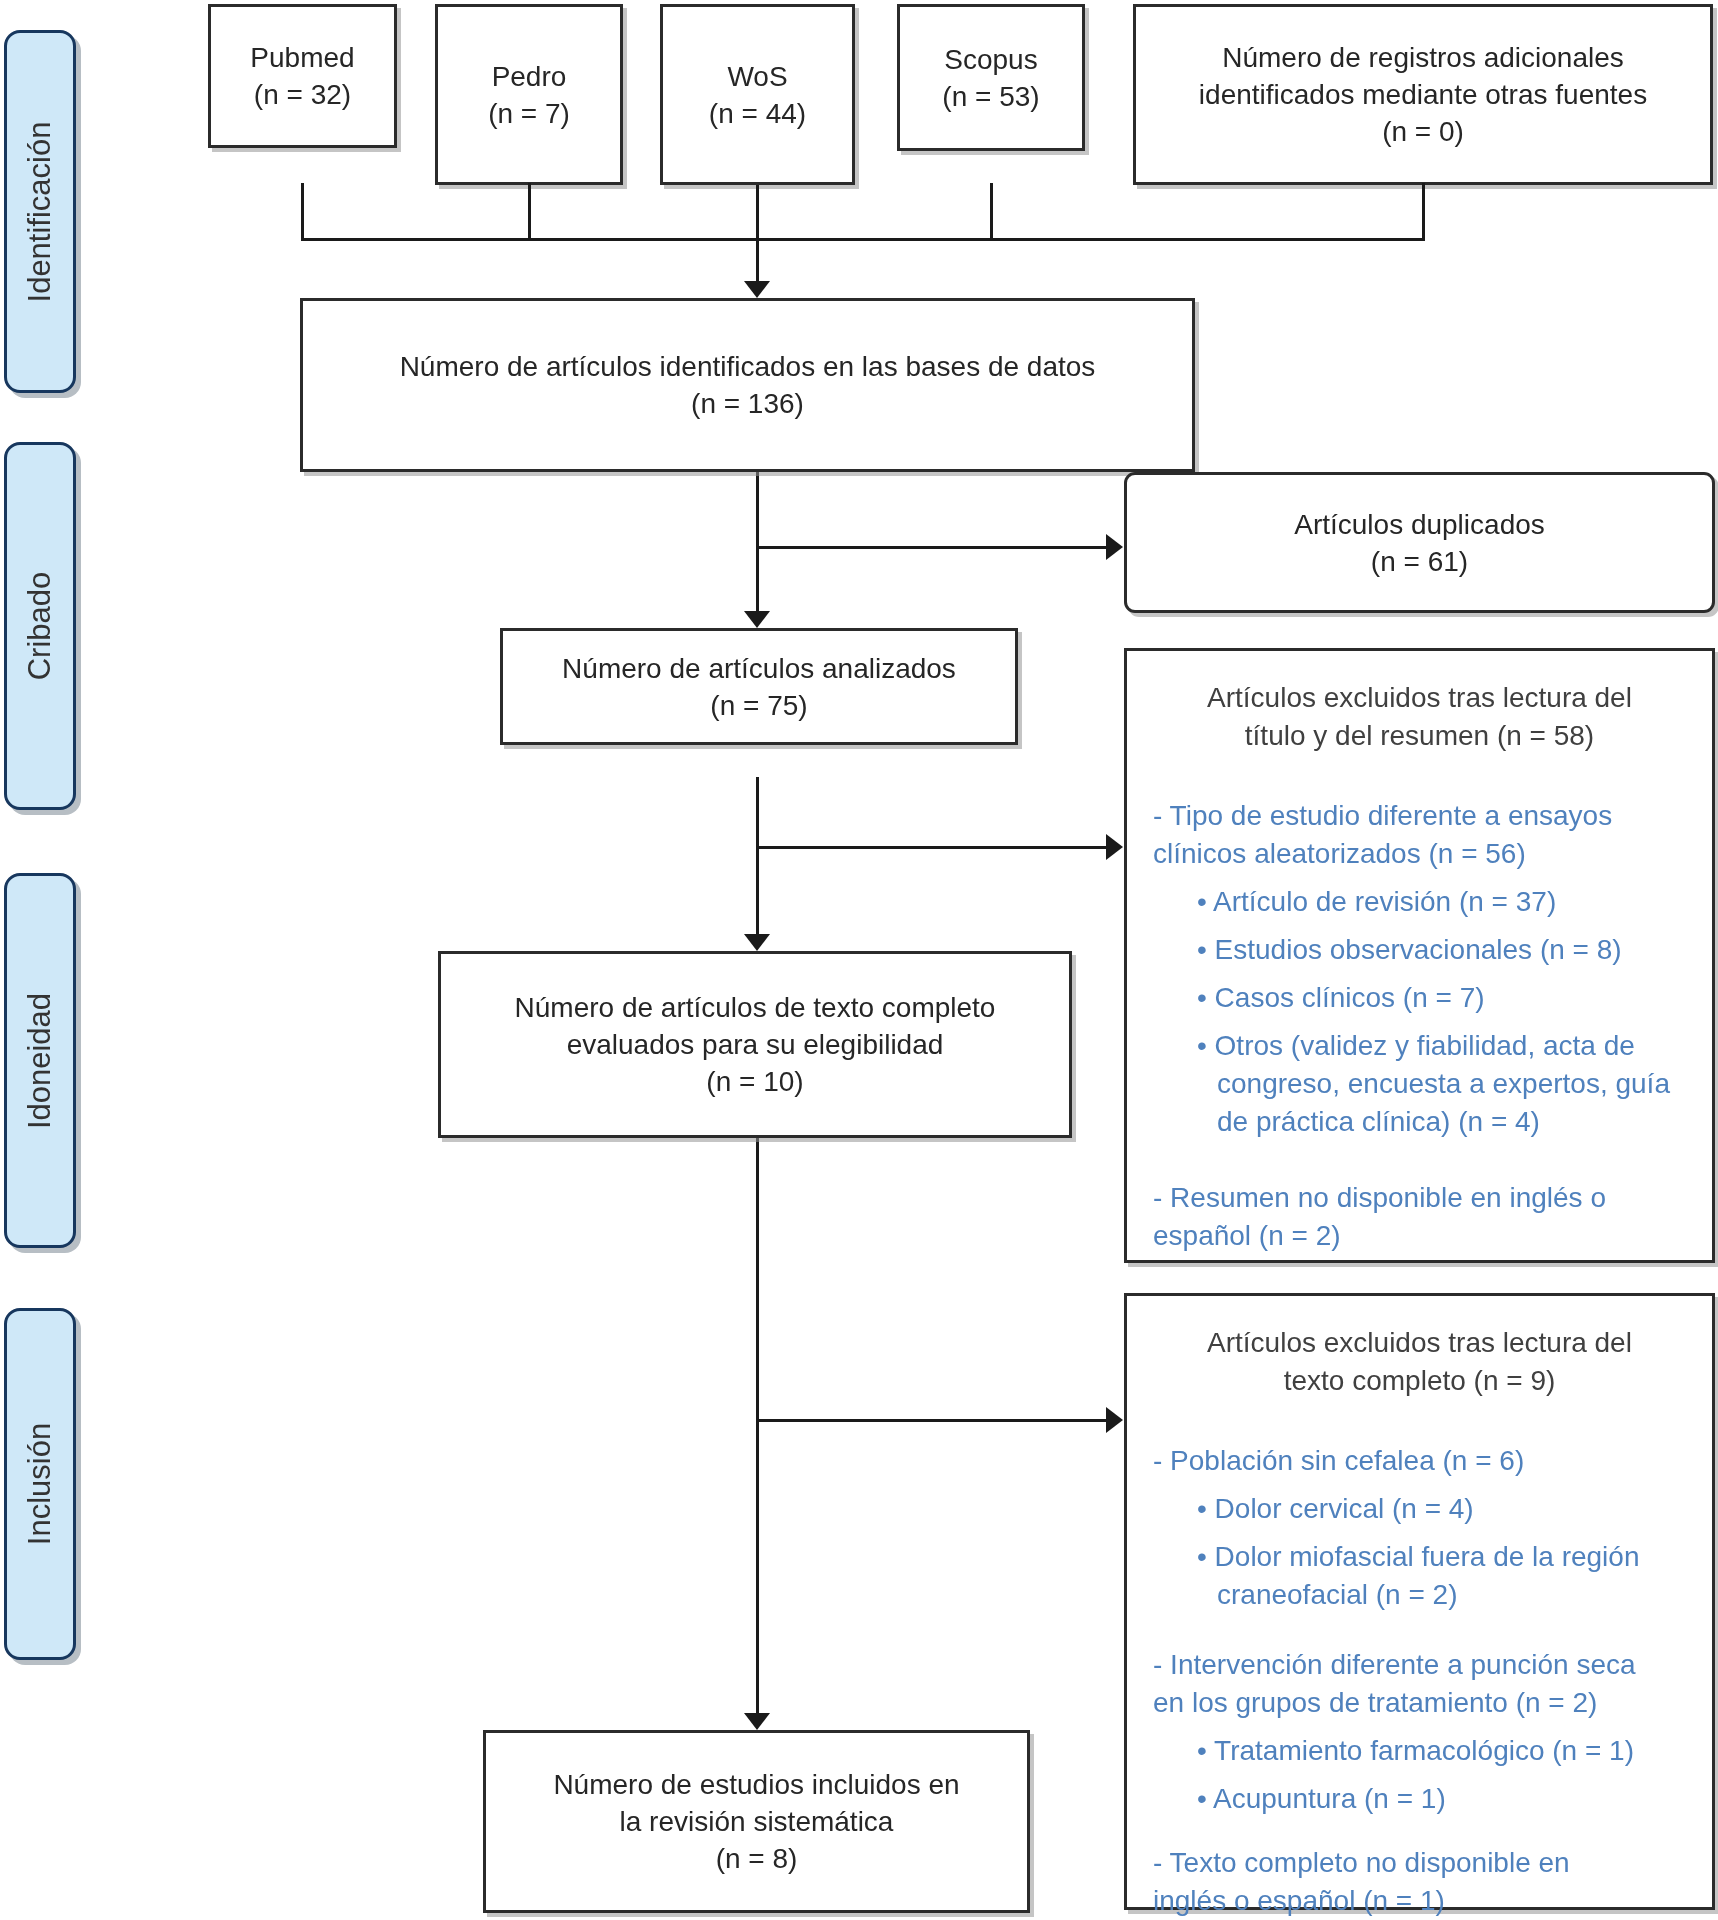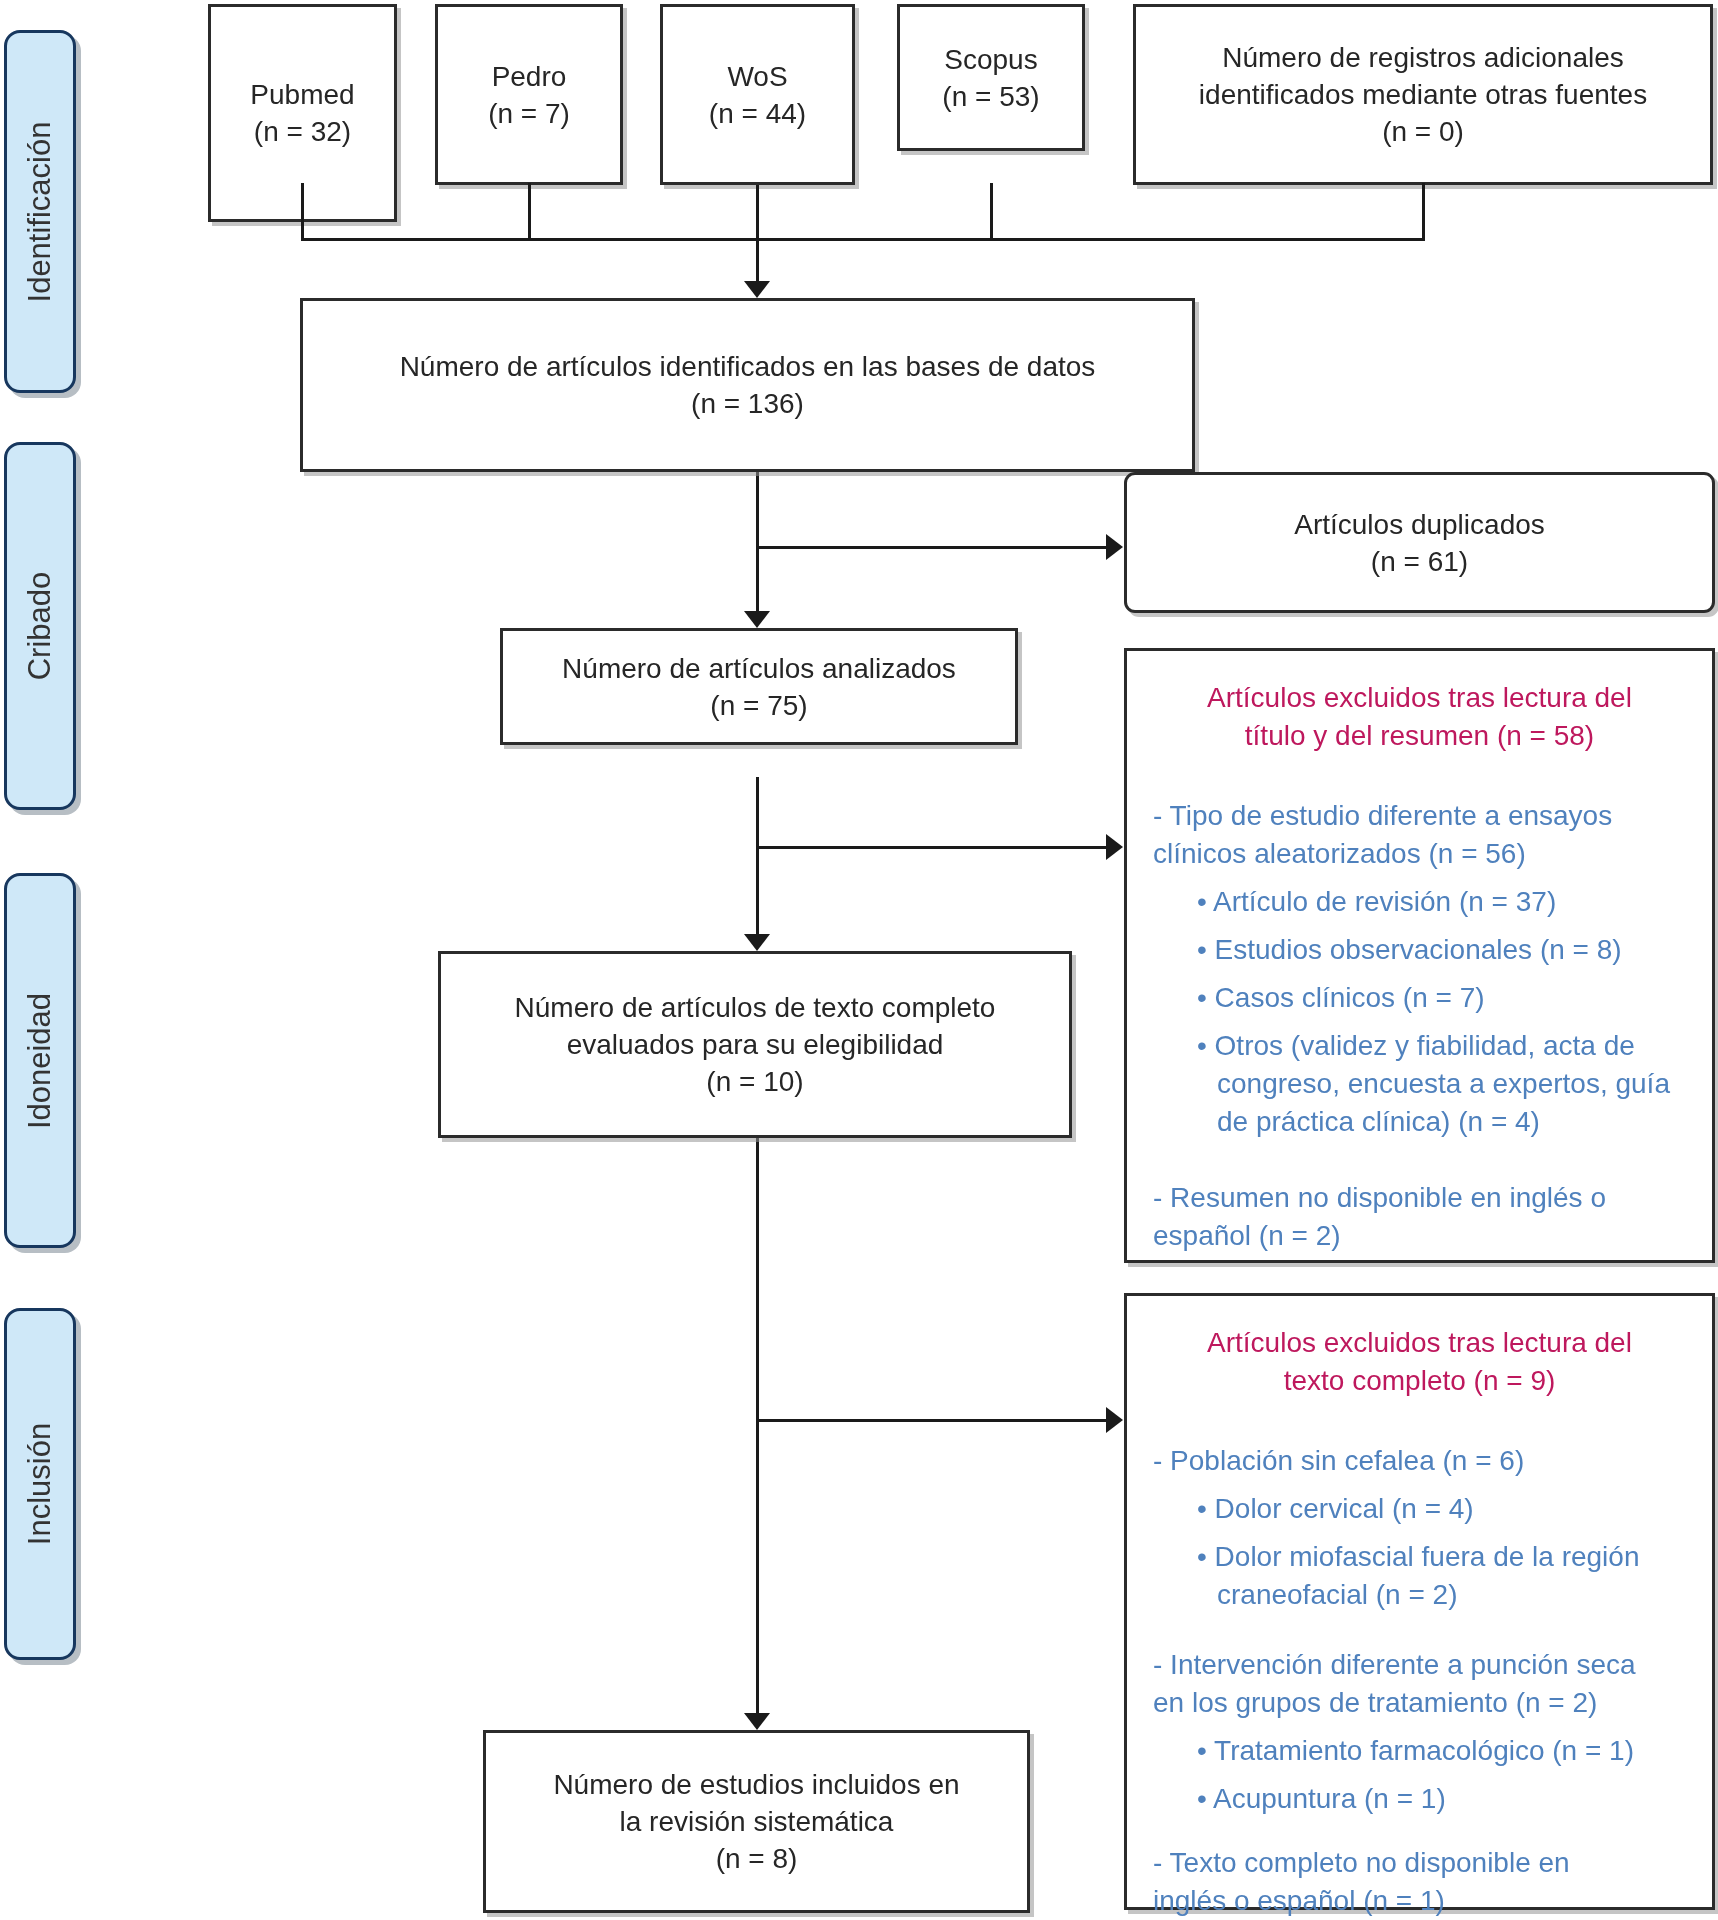--- a/index.html
+++ b/index.html
@@ -44,21 +44,21 @@
     position:absolute;left:1124px;width:591px;
     background:#ffffff;
     border:3px solid #2b2b2b;
     box-sizing:border-box;
     box-shadow:4px 4px 0 rgba(150,150,150,0.55);
     padding:20px 26px 18px 26px;
   }
   .xtitle{
     text-align:center;
     white-space:pre-line;
-    font-size:28px;line-height:38px;color:#be185d;
+    font-size:28px;line-height:38px;color:#404040;
     margin:8px 0 42px 0;
   }
   .itm{
     color:#4f81bd;
     font-size:28px;line-height:38px;
     white-space:pre-line;
   }
   .itm.dash{margin-top:26px;}
   .itm.dash.first{margin-top:0;}
   .itm.bullet{padding-left:64px;text-indent:-20px;margin-top:10px;}
@@ -91,21 +91,21 @@
   <div class="stage" style="top:442px;height:368px;">
     <span>Cribado</span>
   </div>
   <div class="stage" style="top:873px;height:375px;">
     <span>Idoneidad</span>
   </div>
   <div class="stage" style="top:1308px;height:352px;">
     <span>Inclusión</span>
   </div>
 
-  <div class="fbox" style="left:208px;top:4px;width:189px;height:218px;">Pubmed
+  <div class="fbox" style="left:208px;top:4px;width:189px;height:144px;">Pubmed
 (n = 32)</div>
   <div class="fbox" style="left:435px;top:4px;width:188px;height:181px;">Pedro
 (n = 7)</div>
   <div class="fbox" style="left:660px;top:4px;width:195px;height:181px;">WoS
 (n = 44)</div>
   <div class="fbox" style="left:897px;top:4px;width:188px;height:147px;">Scopus
 (n = 53)</div>
   <div class="fbox" style="left:1133px;top:4px;width:580px;height:181px;padding:0 18px;">Número de registros adicionales
 identificados mediante otras fuentes
 (n = 0)</div>

